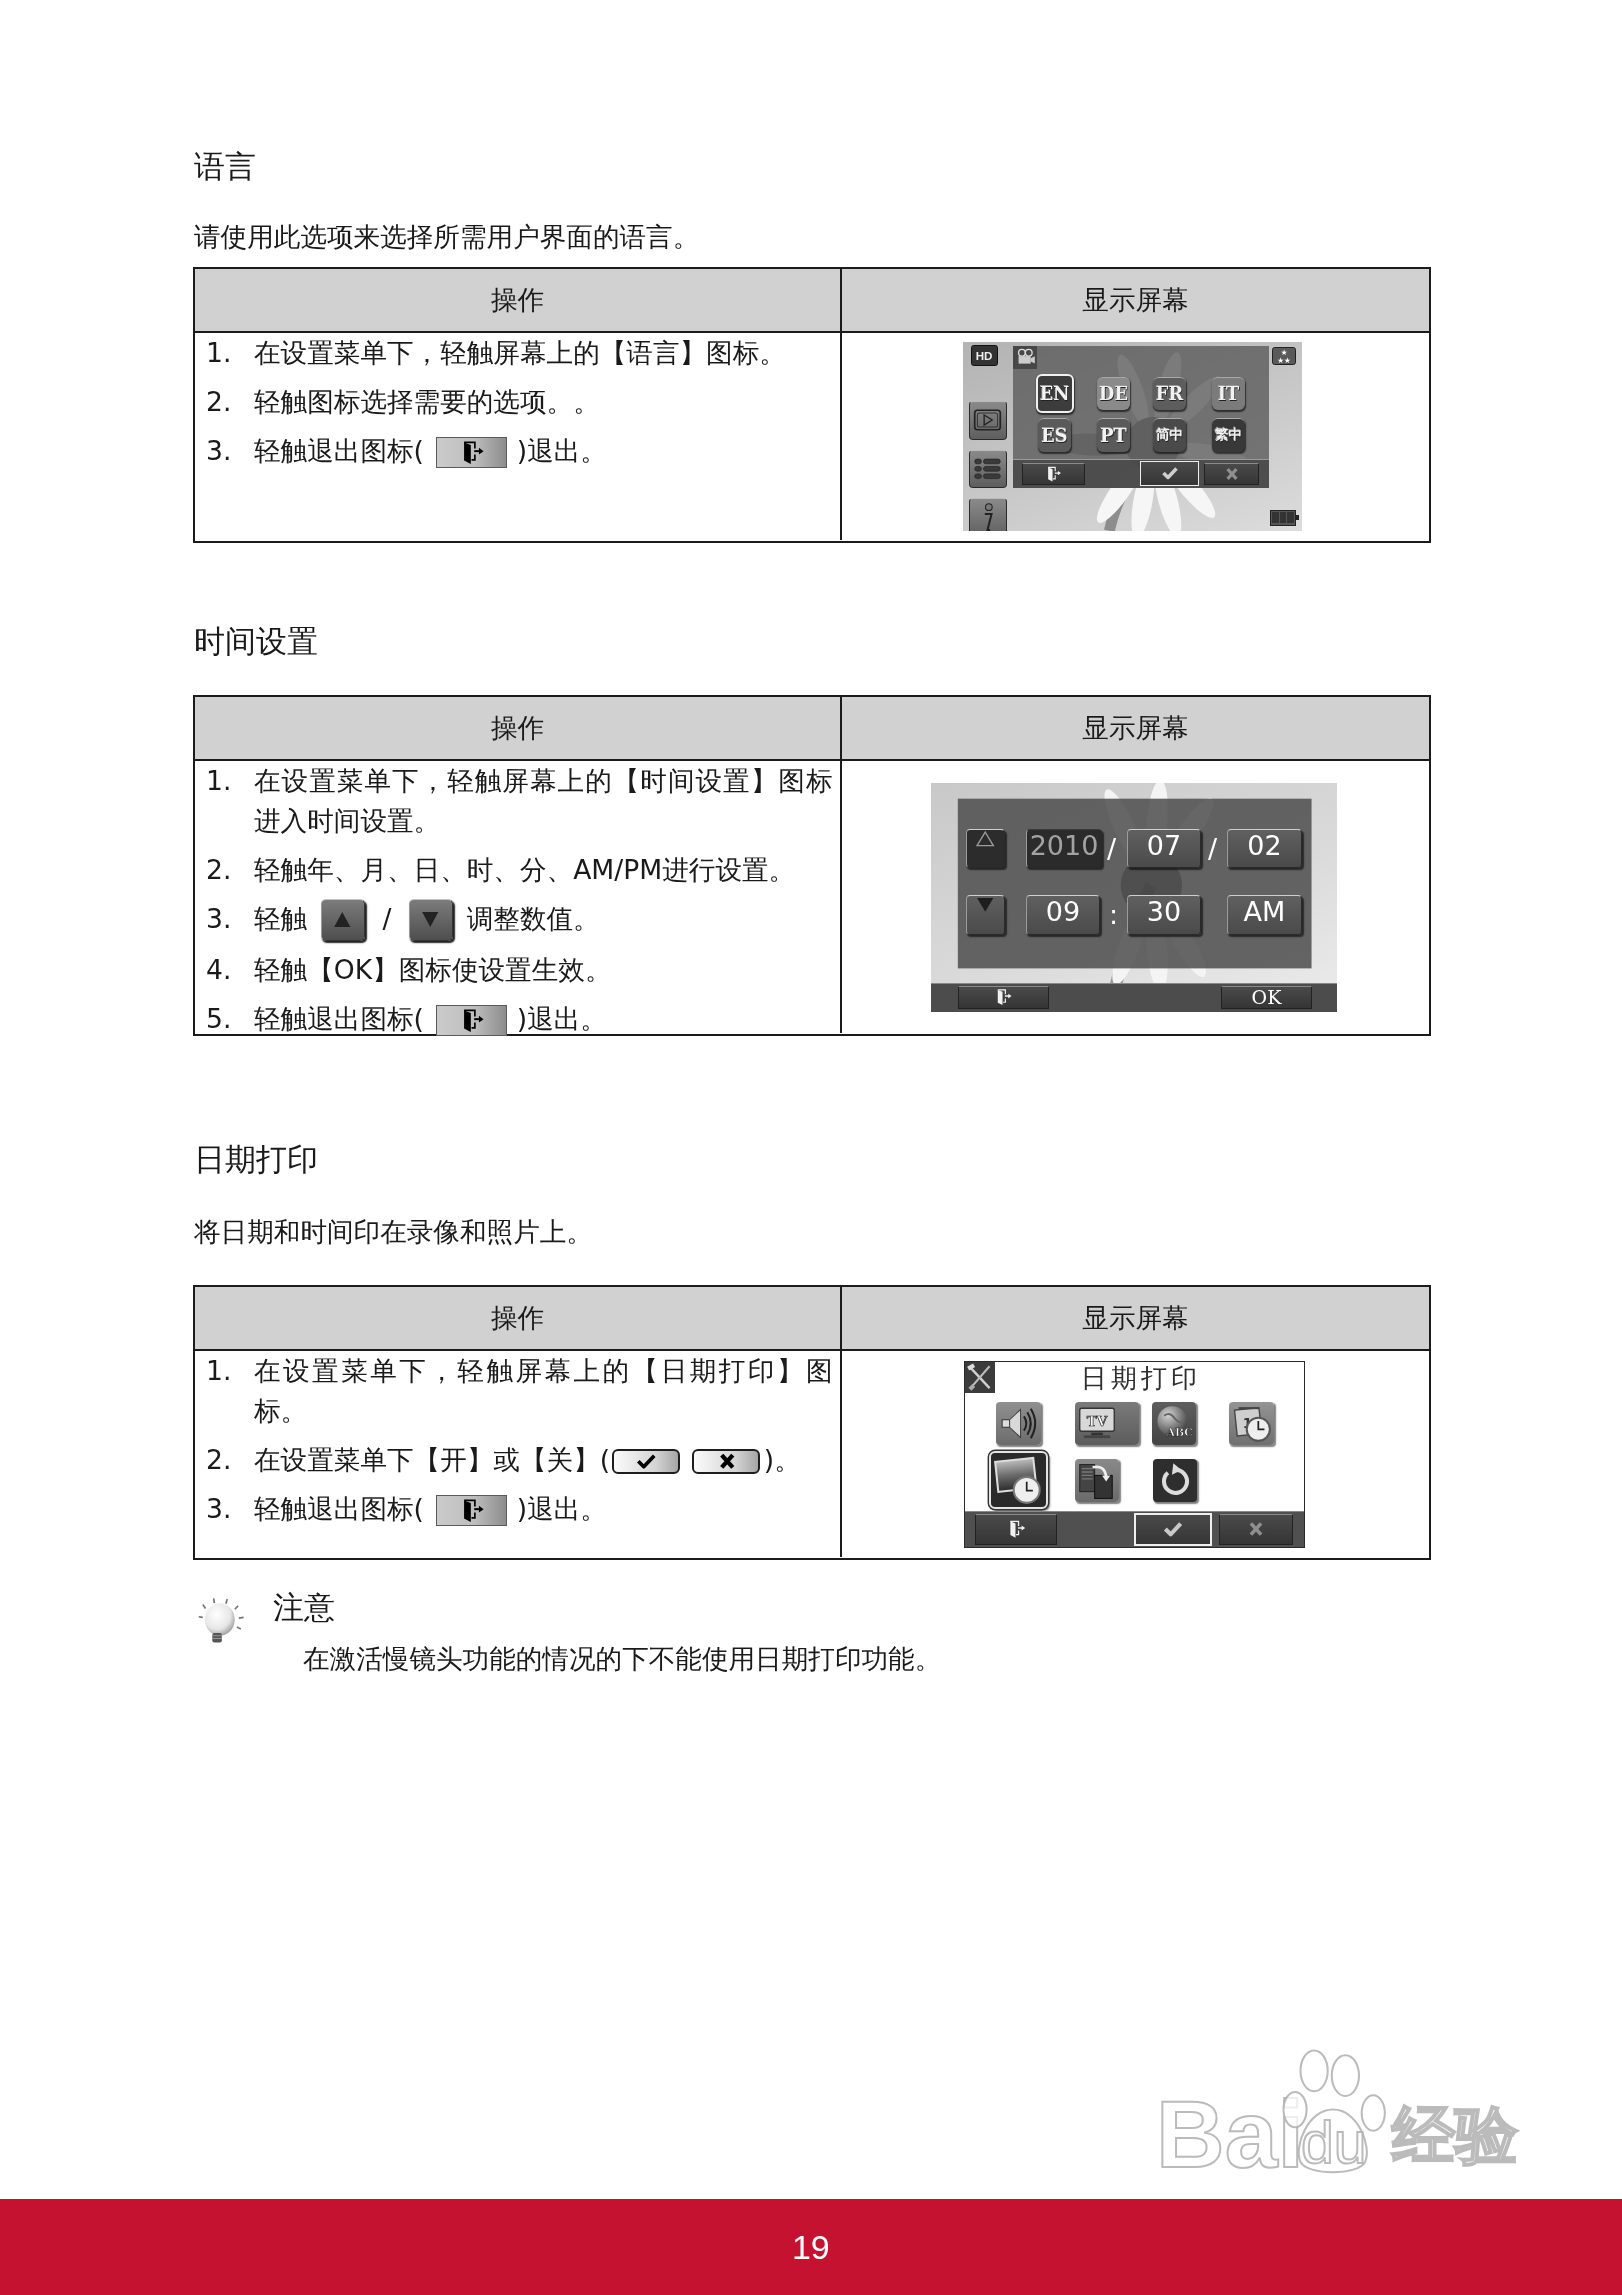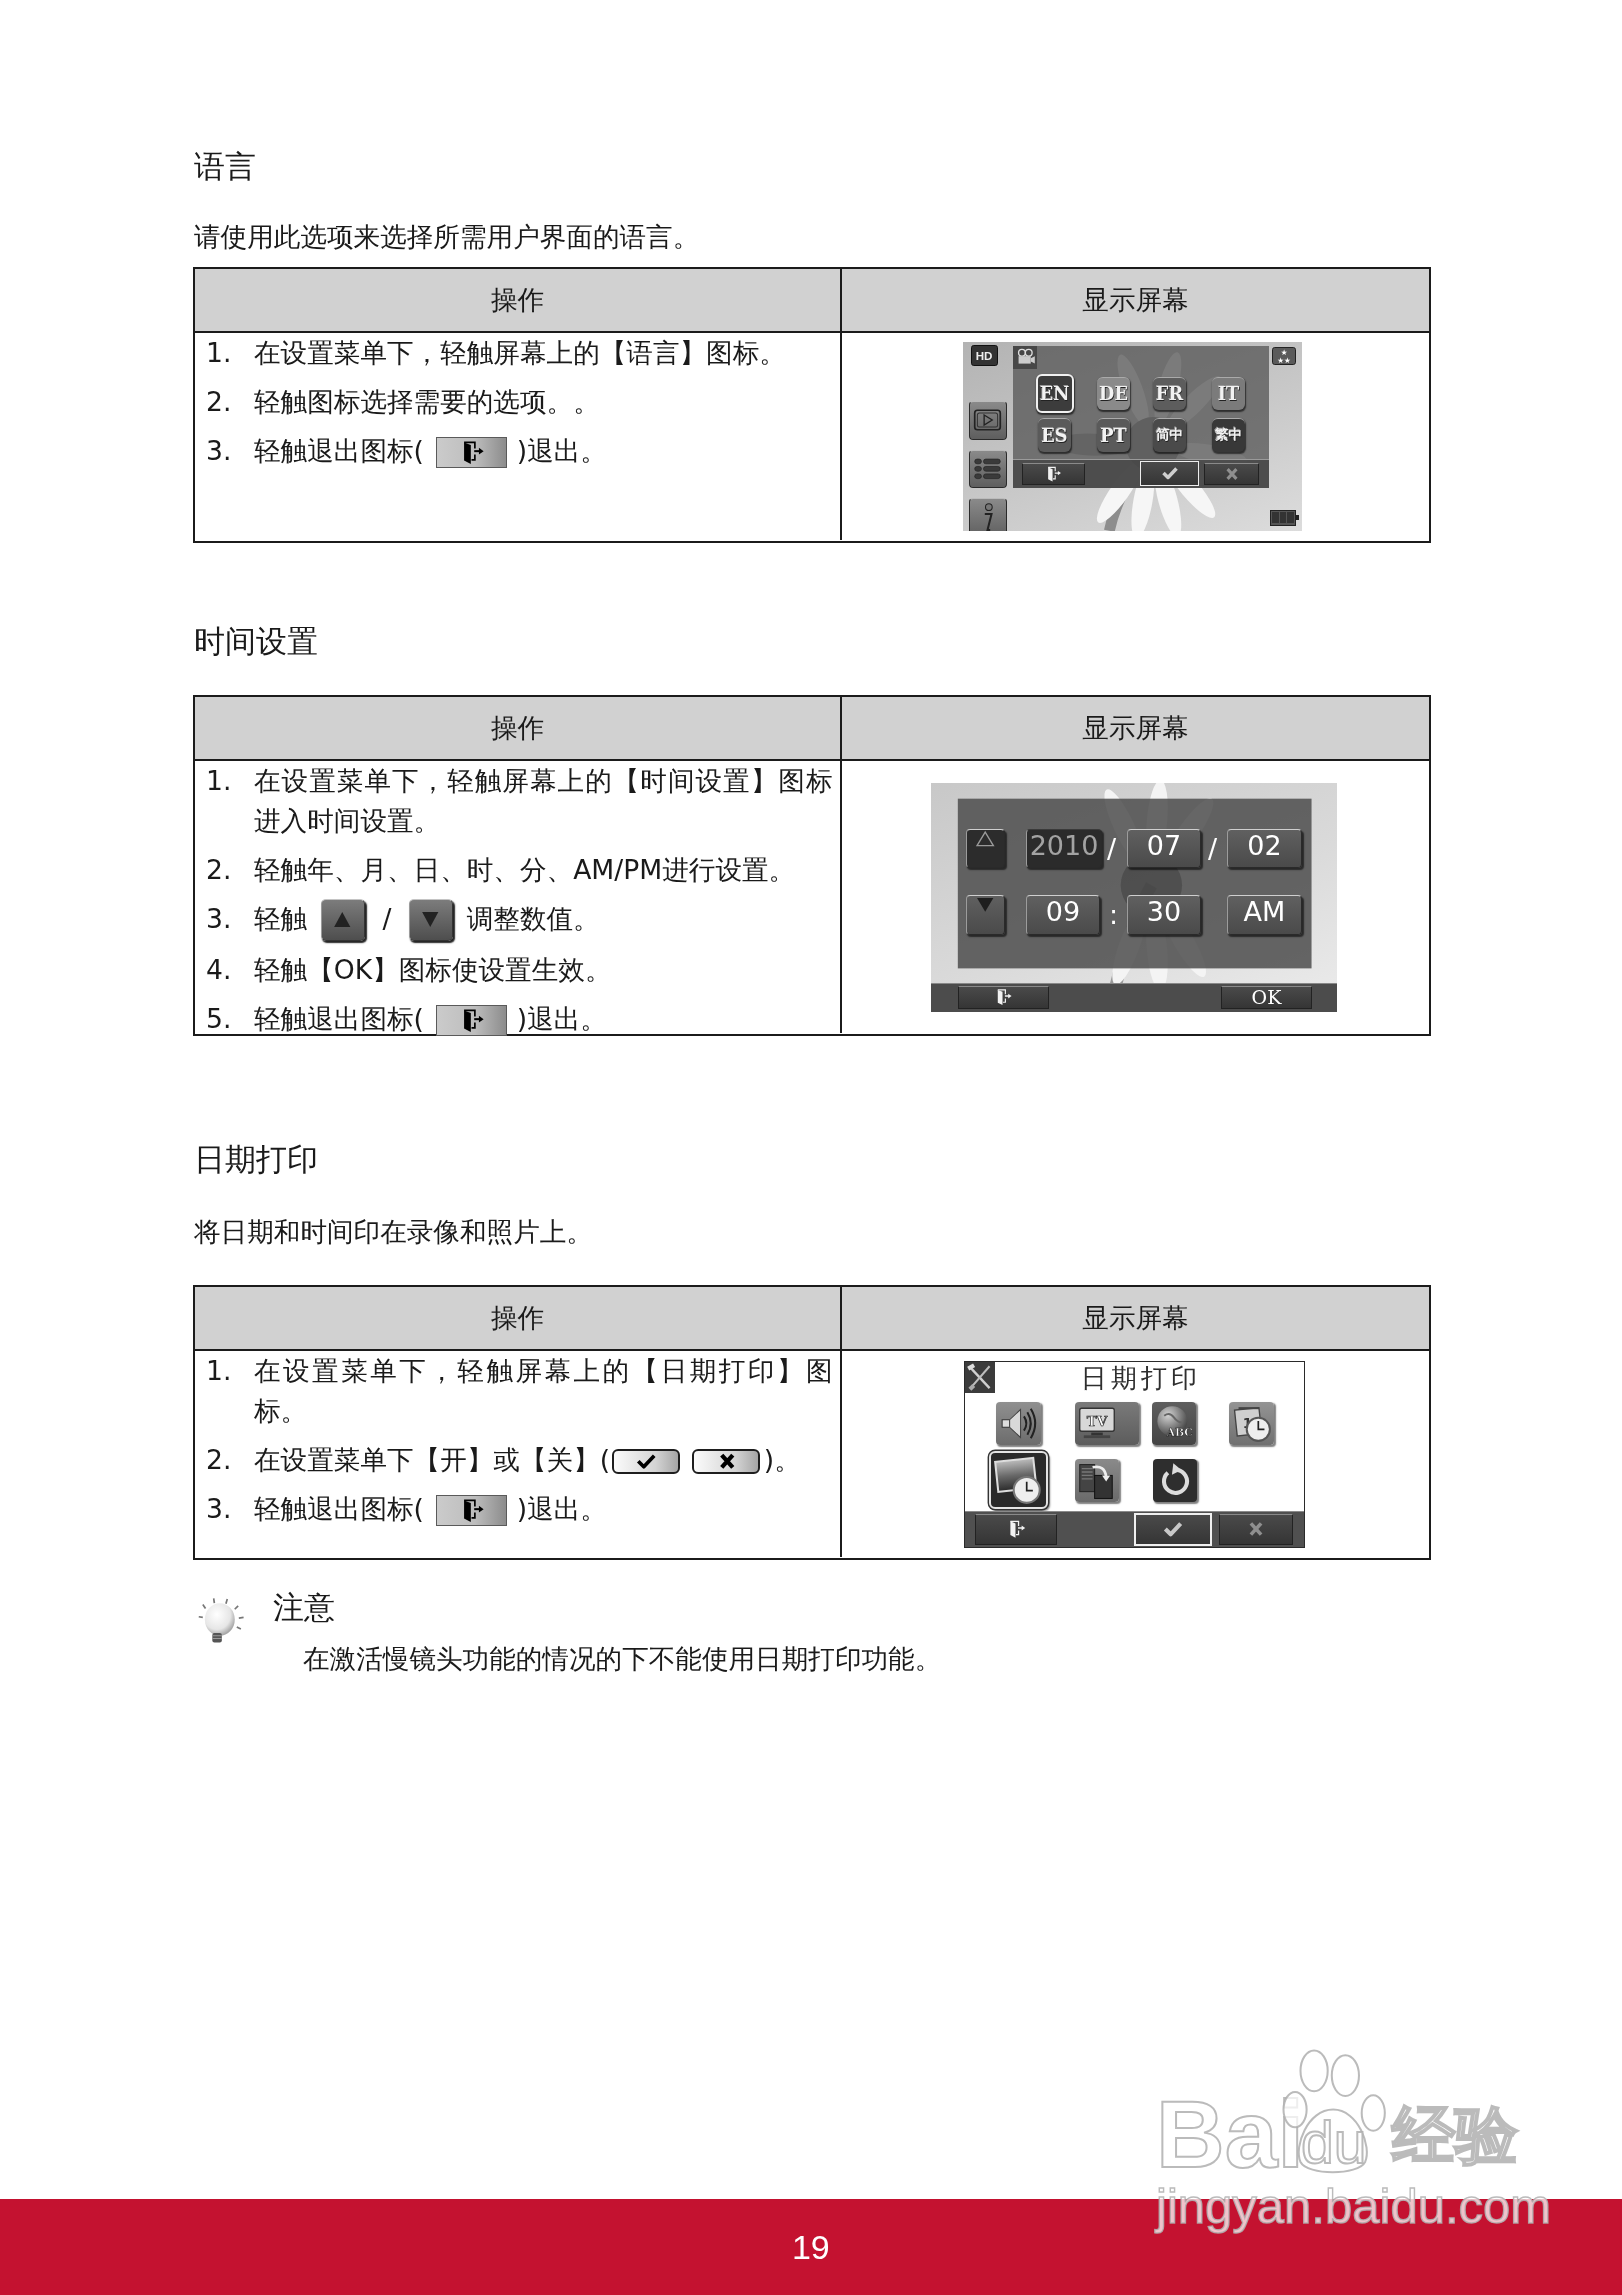--- a/index.html
+++ b/index.html
@@ -472,15 +472,14 @@
     <g fill="rgba(255,255,255,.75)" stroke="rgba(175,175,175,.85)" stroke-width="3">
       <ellipse cx="50" cy="38" rx="20" ry="30"></ellipse>
       <ellipse cx="96" cy="45" rx="20" ry="30"></ellipse>
       <ellipse cx="22" cy="95" rx="17" ry="26"></ellipse>
       <ellipse cx="137" cy="100" rx="17" ry="26"></ellipse>
       <path d="M78 95 C40 95 20 150 30 172 C40 192 115 192 125 172 C135 150 115 95 78 95Z"></path>
     </g>
   </svg>
   <div class="t" style="left:149px;top:68px;font-size:59px;line-height:61px;font-weight:normal">du</div>
   <div class="t" style="left:240px;top:53px;font-size:63px;line-height:75px">经验</div>
-  <div class="t" style="left:4.1px;top:134px;font-size:49px;line-height:55px;font-weight:normal;-webkit-text-stroke:1.4px rgba(175,175,175,.85)">jingyan.baidu.com</div>
 </div>
 
 
 </body></html>

